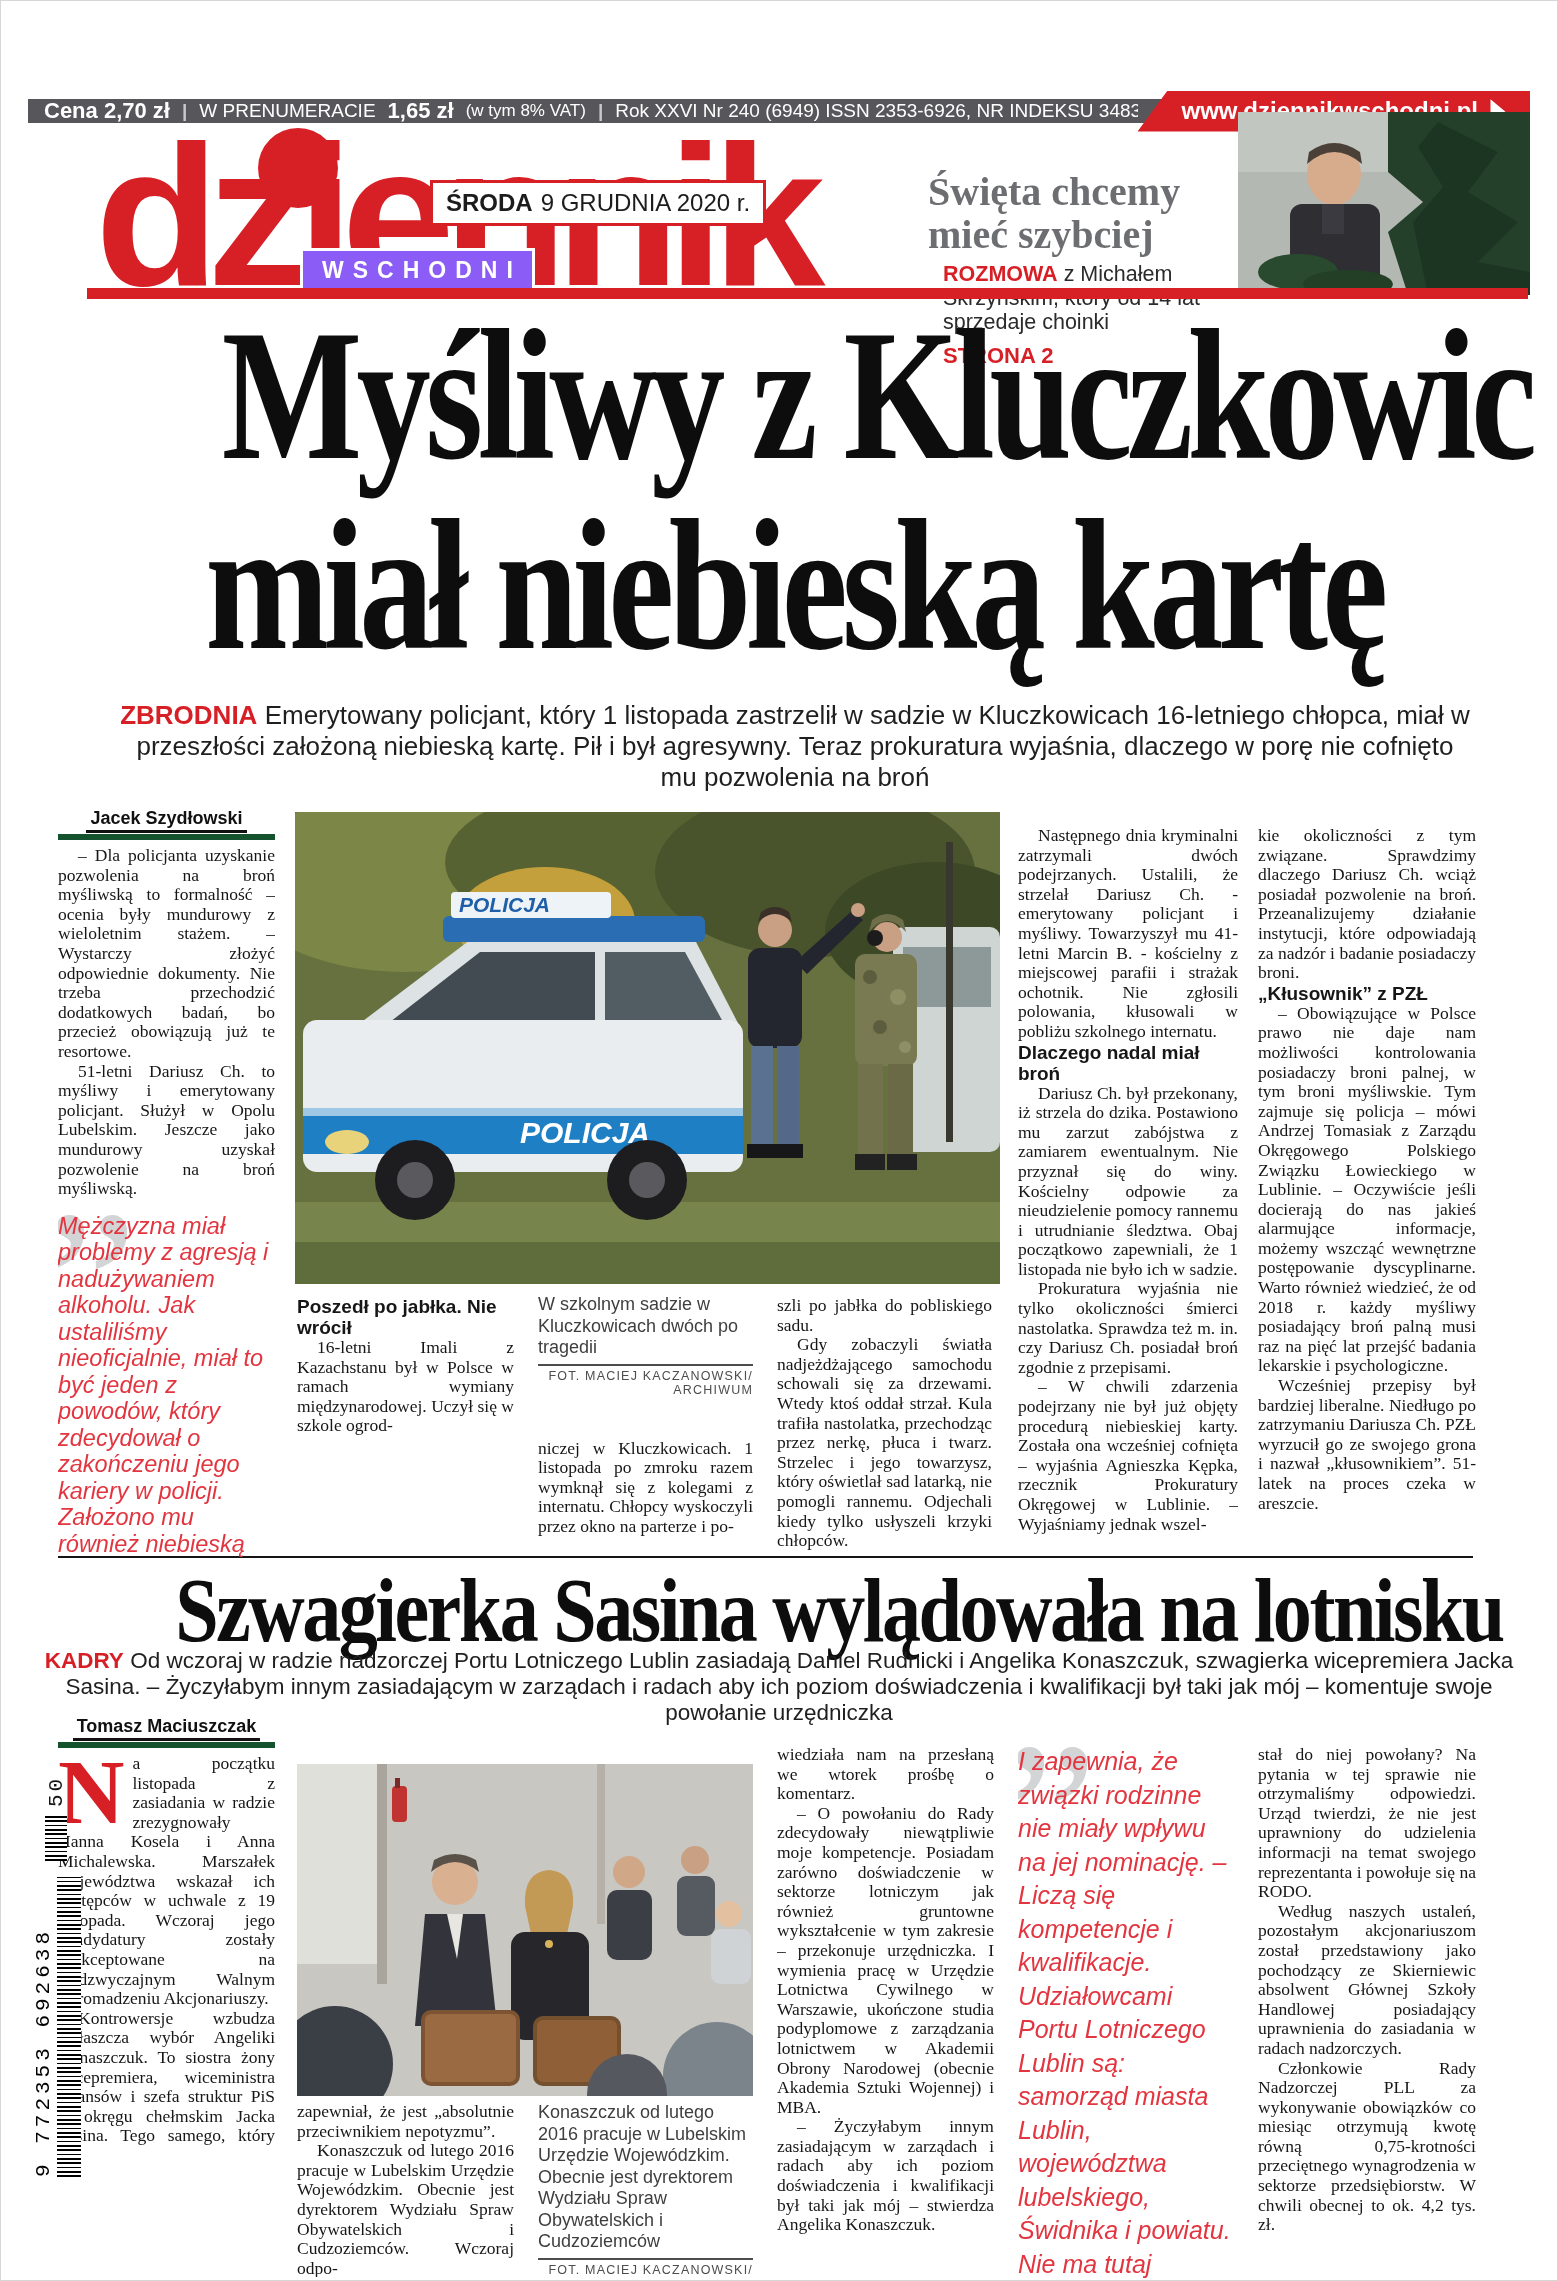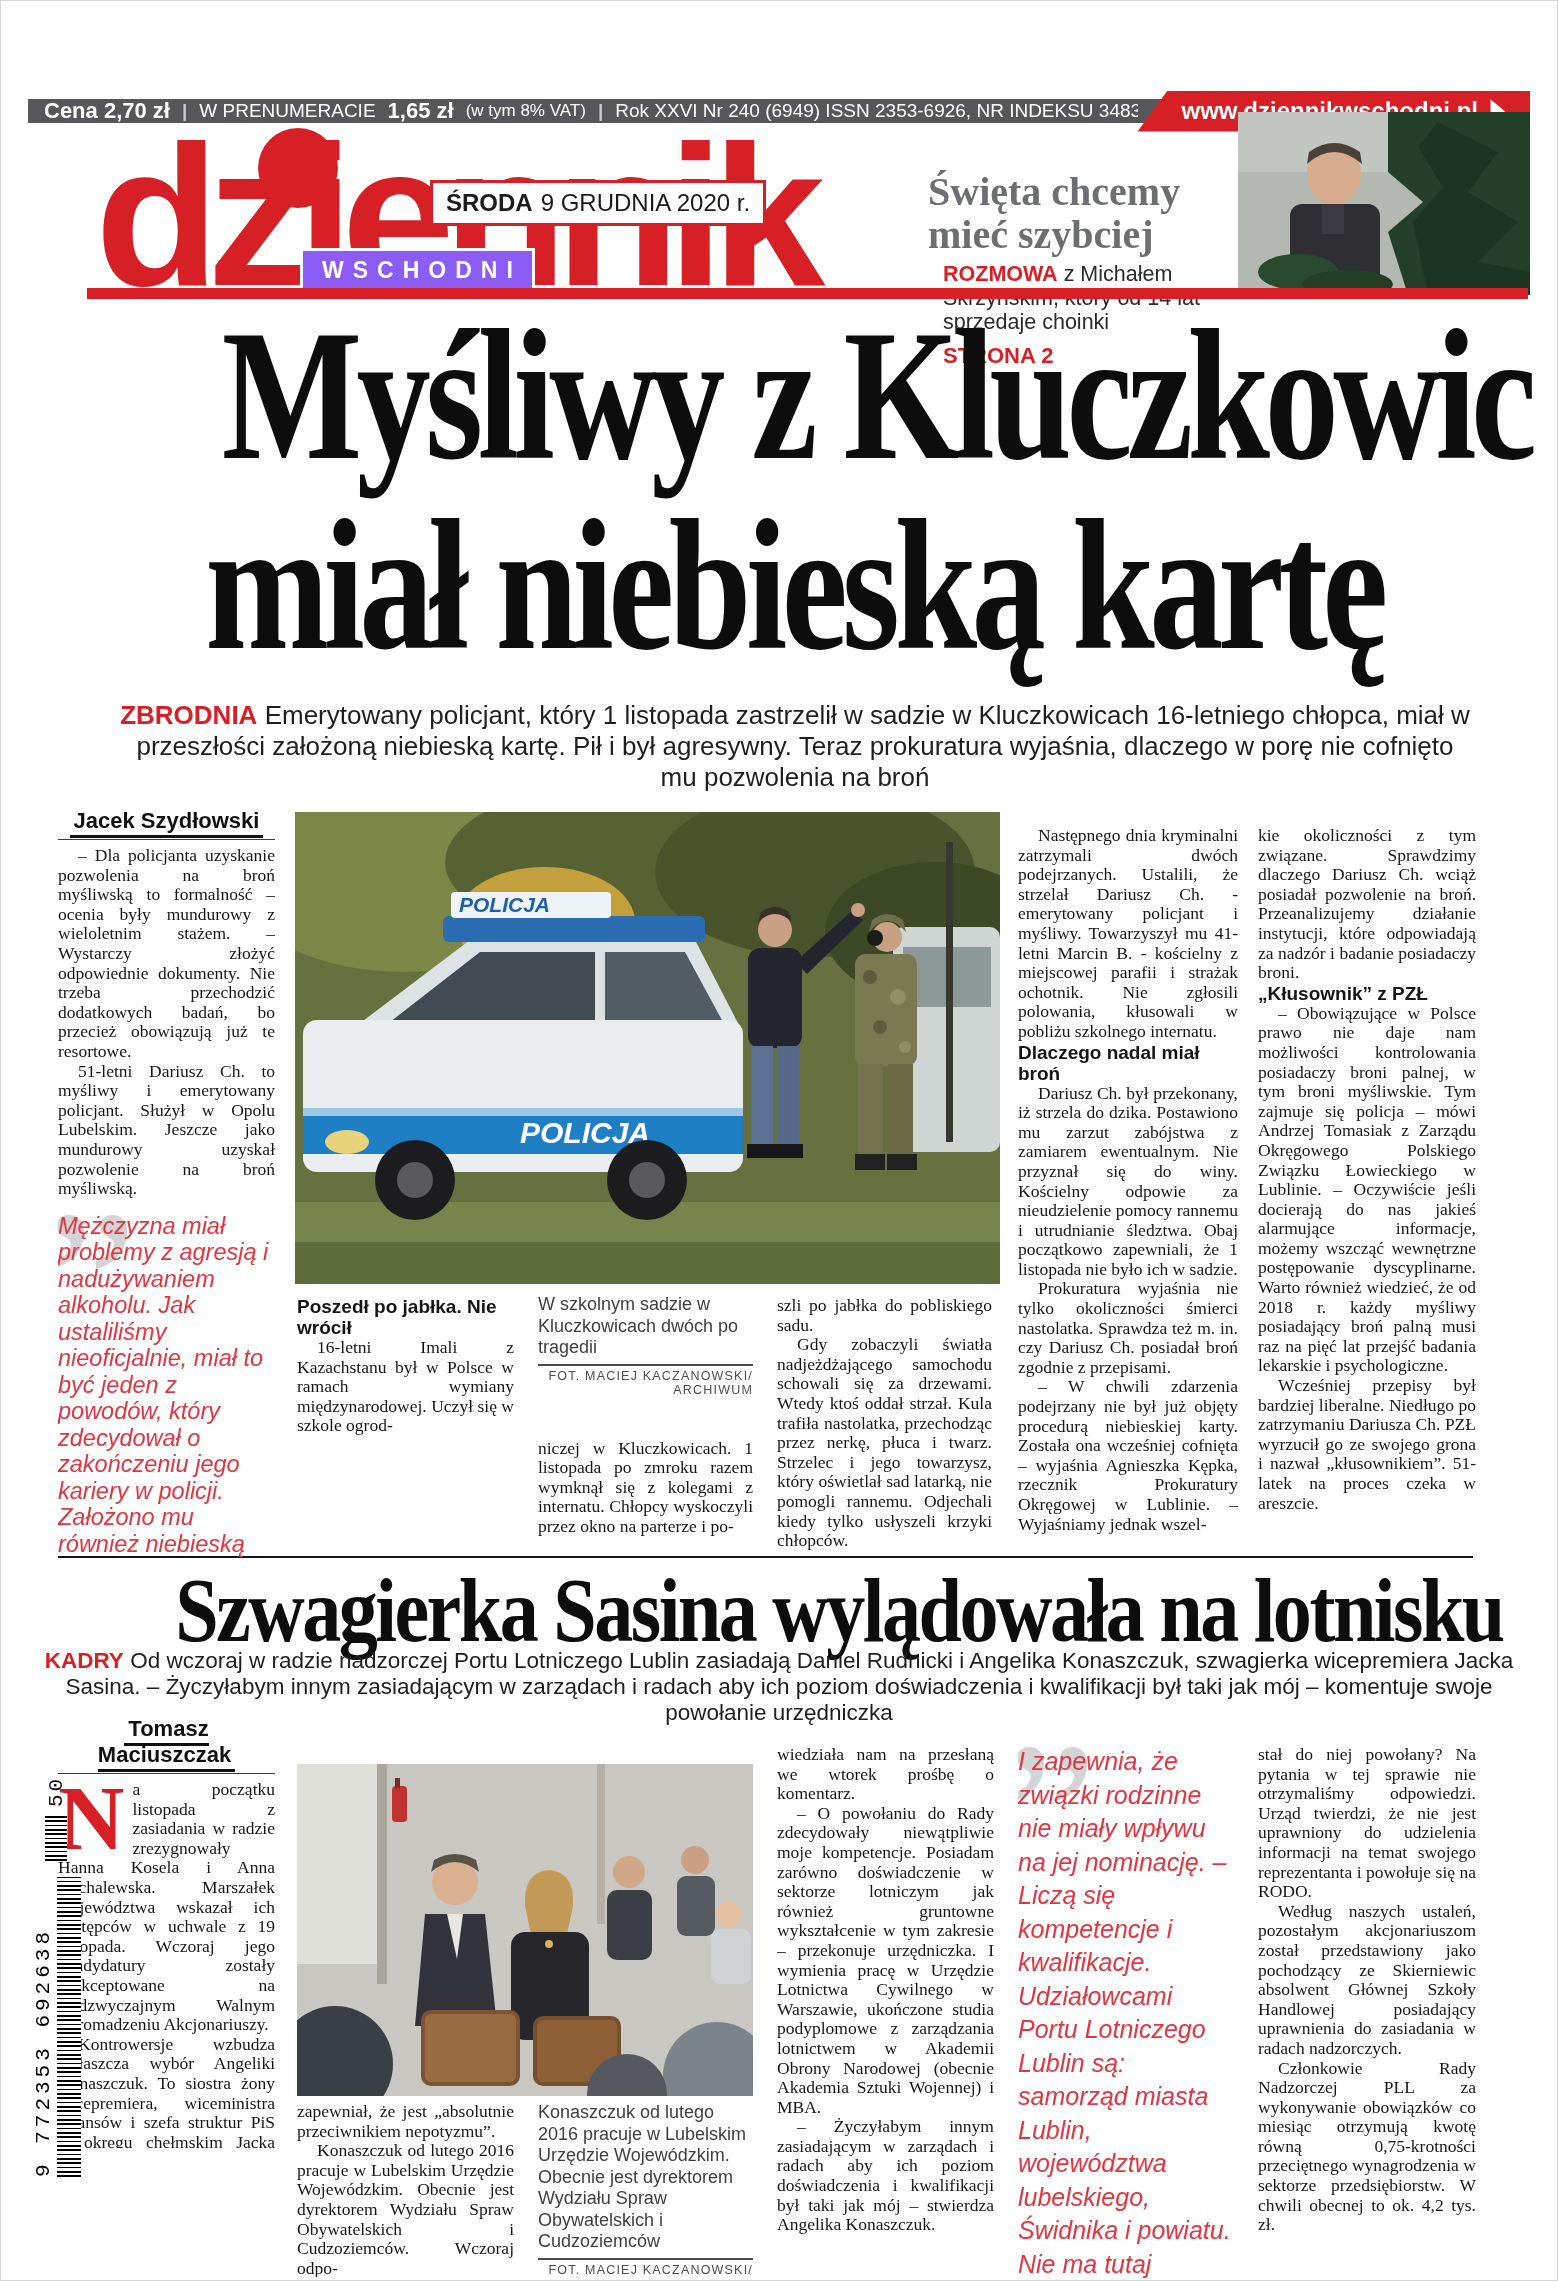--- a/index.html
+++ b/index.html
@@ -50,22 +50,22 @@
   .h2-line{font-size:92px;line-height:92px;letter-spacing:-3px;}
   .h2-line>span{display:inline-block;transform:scaleX(0.85);transform-origin:center;white-space:nowrap;}
   .lead2{left:40px;top:1648px;width:1478px;text-align:center;font-size:22.5px;line-height:26px;color:#1f1f1f;}
 
   
   .col{overflow:hidden;}
   .body-text{font-family:"Liberation Serif","DejaVu Serif",serif;font-size:17.5px;line-height:19.6px;
              text-align:justify;color:#161616;}
   .body-text p{margin:0;}
   .body-text p.ind{text-indent:20px;}
-  .byline{text-align:center;font-size:22px;font-weight:bold;color:#111;
-          border-bottom:1px solid #14532d;padding-bottom:5px;margin-bottom:6px;}
+  .byline{text-align:center;font-size:18px;font-weight:bold;color:#111;
+          border-bottom:6px solid #14532d;padding-bottom:5px;margin-bottom:6px;}
   .byline span{border-bottom:3px solid #111;padding:0 4px 2px;}
   .subhead{font-family:"Liberation Sans","DejaVu Sans",sans-serif;font-weight:bold;font-size:19px;
            line-height:21px;margin:11px 0 6px;text-align:left;text-indent:0;}
   .dropcap{float:left;font-family:"Liberation Serif","DejaVu Serif",serif;font-weight:bold;
            font-size:92px;line-height:72px;color:#d71f26;margin:2px 8px 0 0;}
 
   .pullquote{position:relative;font-style:italic;color:#e2353f;margin-top:14px;
              font-family:"Liberation Sans","DejaVu Sans",sans-serif;text-align:left;}
   .pq1{font-size:23.5px;line-height:26.5px;}
   .pq2{font-size:25px;line-height:33.5px;}

